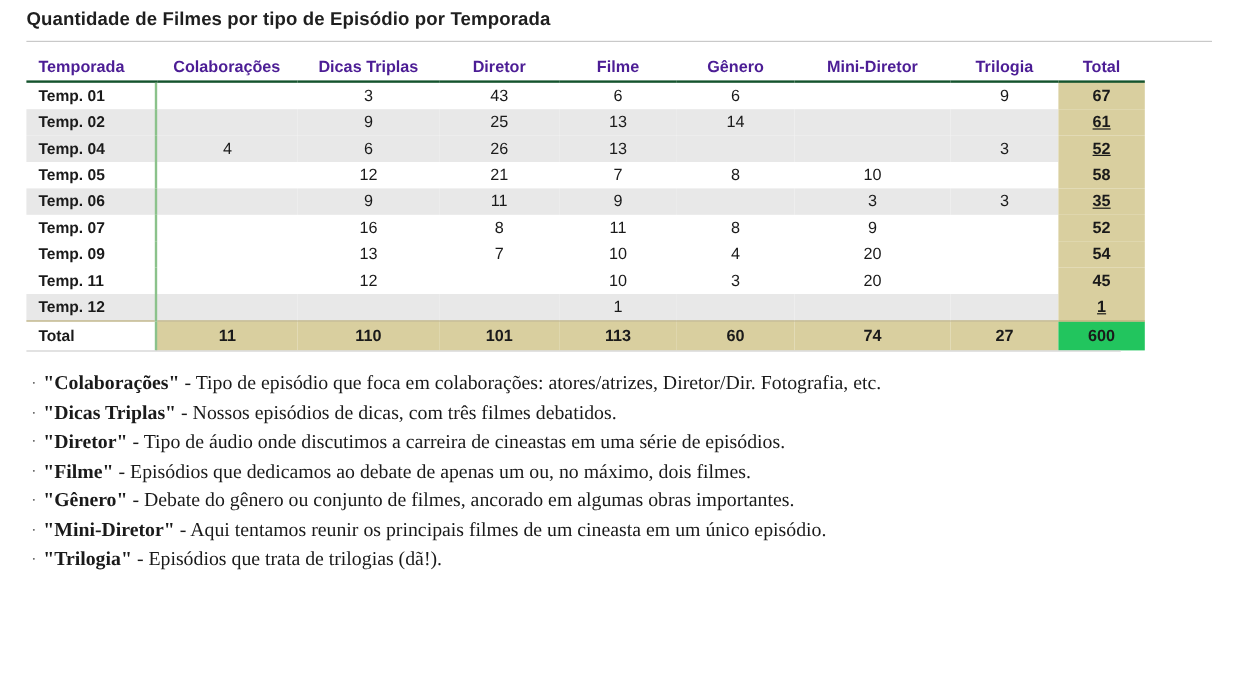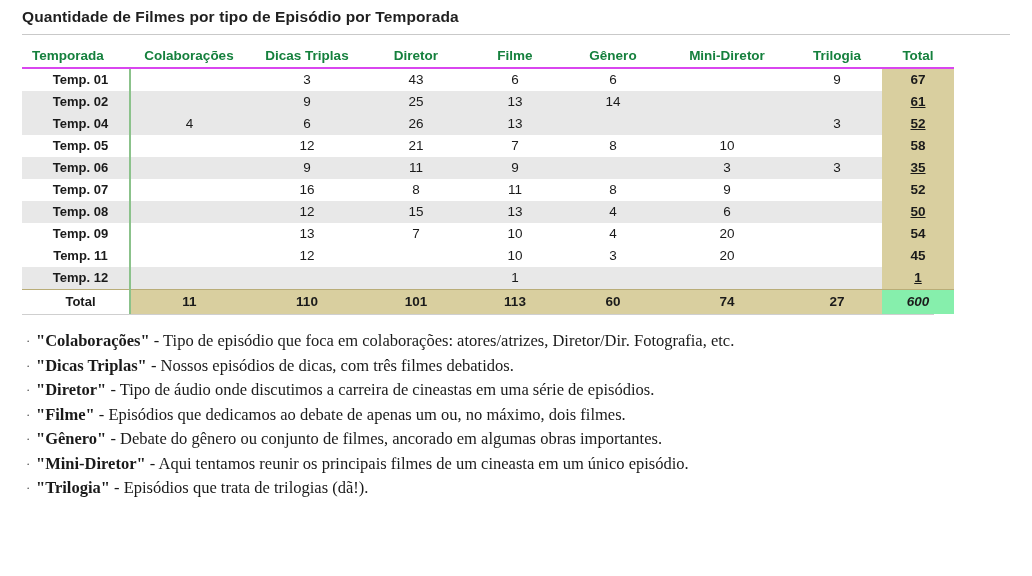--- a/index.html
+++ b/index.html
@@ -46,31 +46,31 @@
     padding: 0;
     height: 22px;
     line-height: 22px;
     text-align: center;
     vertical-align: middle;
     white-space: nowrap;
   }
   thead th {
     font-weight: bold;
     font-size: 13.5px;
-    color: #15803d;
-    border-bottom: 2px solid #d946ef;
+    color: #4c1d95;
+    border-bottom: 2px solid #14532d;
     height: 28px;
     line-height: 28px;
   }
   thead th.first-col {
     text-align: left;
     padding-left: 10px;
   }
   tbody td.rowhead {
-    text-align: center;
+    text-align: left;
     padding-left: 10px;
     font-weight: bold;
     font-size: 13px;
     border-right: 2px solid #8bc28b;
   }
   tbody tr.alt td {
     background: #e8e8e8;
   }
   tbody tr.alt td.rowhead {
     background: #e8e8e8;
@@ -92,22 +92,21 @@
     border-top: 1px solid #b9ad78;
     height: 24px;
     line-height: 24px;
   }
   tr.grand td.rowhead {
     background: #ffffff;
     border-right: 2px solid #8bc28b;
     font-weight: bold;
   }
   tr.grand td.total-col {
-    background: #86efac;
-    font-style: italic;
+    background: #22c55e;
   }
   .table-bottom-rule {
     border-bottom: 1px solid #cfcfcf;
     width: 912px;
     margin-left: 22px;
   }
   .legend {
     margin: 14px 0 0 26px;
     font-family: "Liberation Serif", serif;
     font-size: 16.5px;
@@ -225,31 +224,20 @@
           <td class="rowhead">Temp. 07</td>
           <td></td>
           <td>16</td>
           <td>8</td>
           <td>11</td>
           <td>8</td>
           <td>9</td>
           <td></td>
           <td class="total-col">52</td>
         </tr>
-        <tr class="alt">
-          <td class="rowhead">Temp. 08</td>
-          <td></td>
-          <td>12</td>
-          <td>15</td>
-          <td>13</td>
-          <td>4</td>
-          <td>6</td>
-          <td></td>
-          <td class="total-col">50</td>
-        </tr>
         <tr>
           <td class="rowhead">Temp. 09</td>
           <td></td>
           <td>13</td>
           <td>7</td>
           <td>10</td>
           <td>4</td>
           <td>20</td>
           <td></td>
           <td class="total-col">54</td>

